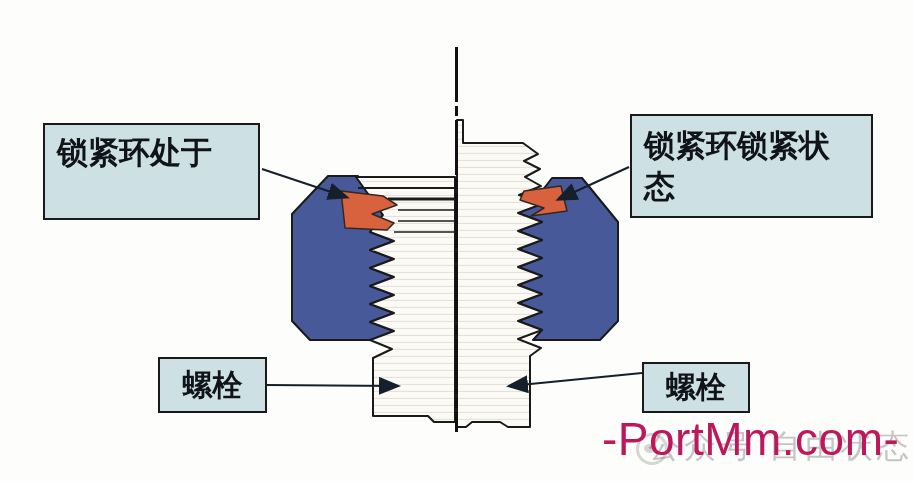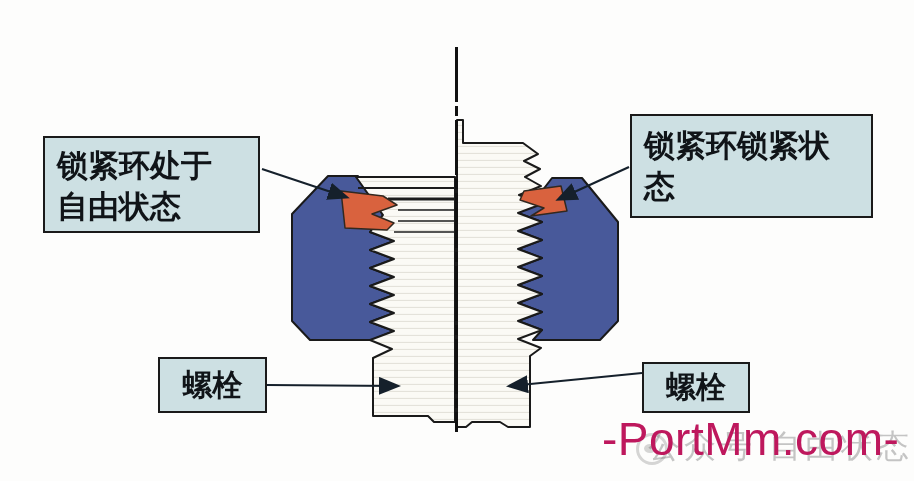--- a/index.html
+++ b/index.html
@@ -24,21 +24,21 @@
   .stage svg{position:absolute;left:0;top:0;}
   .callout{
     position:absolute;
     background:var(--callout-bg);
     border:2px solid var(--line-dark);
     color:#101418;
     box-sizing:border-box;
   }
   .callout .line{white-space:nowrap;}
   .c-left-ring{
-    left:43px;top:136px;width:217px;height:97px;
+    left:43px;top:123px;width:217px;height:97px;
     font-size:31px;line-height:41px;font-weight:600;
     padding:7px 12px;
   }
   .c-right-ring{
     left:630px;top:114px;width:243px;height:104px;
     font-size:31px;line-height:41px;font-weight:600;
     padding:9px 12px;
   }
   .c-left-bolt{
     left:158px;top:357px;width:109px;height:56px;
@@ -114,21 +114,20 @@
     <g stroke="#15202b" stroke-width="2" fill="none">
       <path d="M262,169 L346,197" marker-end="url(#arrowHead)"></path>
       <path d="M629,167 L559,199" marker-end="url(#arrowHead)"></path>
       <path d="M267,385 L397,386" marker-end="url(#arrowHead)"></path>
       <path d="M642,373 L510,386" marker-end="url(#arrowHead)"></path>
     </g>
   </svg>
 
   <div class="callout c-left-ring">
     <div class="line">锁紧环处于</div>
-    <div class="line">自由状态</div>
   </div>
 
   <div class="callout c-right-ring">
     <div class="line">锁紧环锁紧状</div>
     <div class="line">态</div>
   </div>
 
   <div class="callout c-left-bolt">
     <span>螺栓</span>
   </div>

